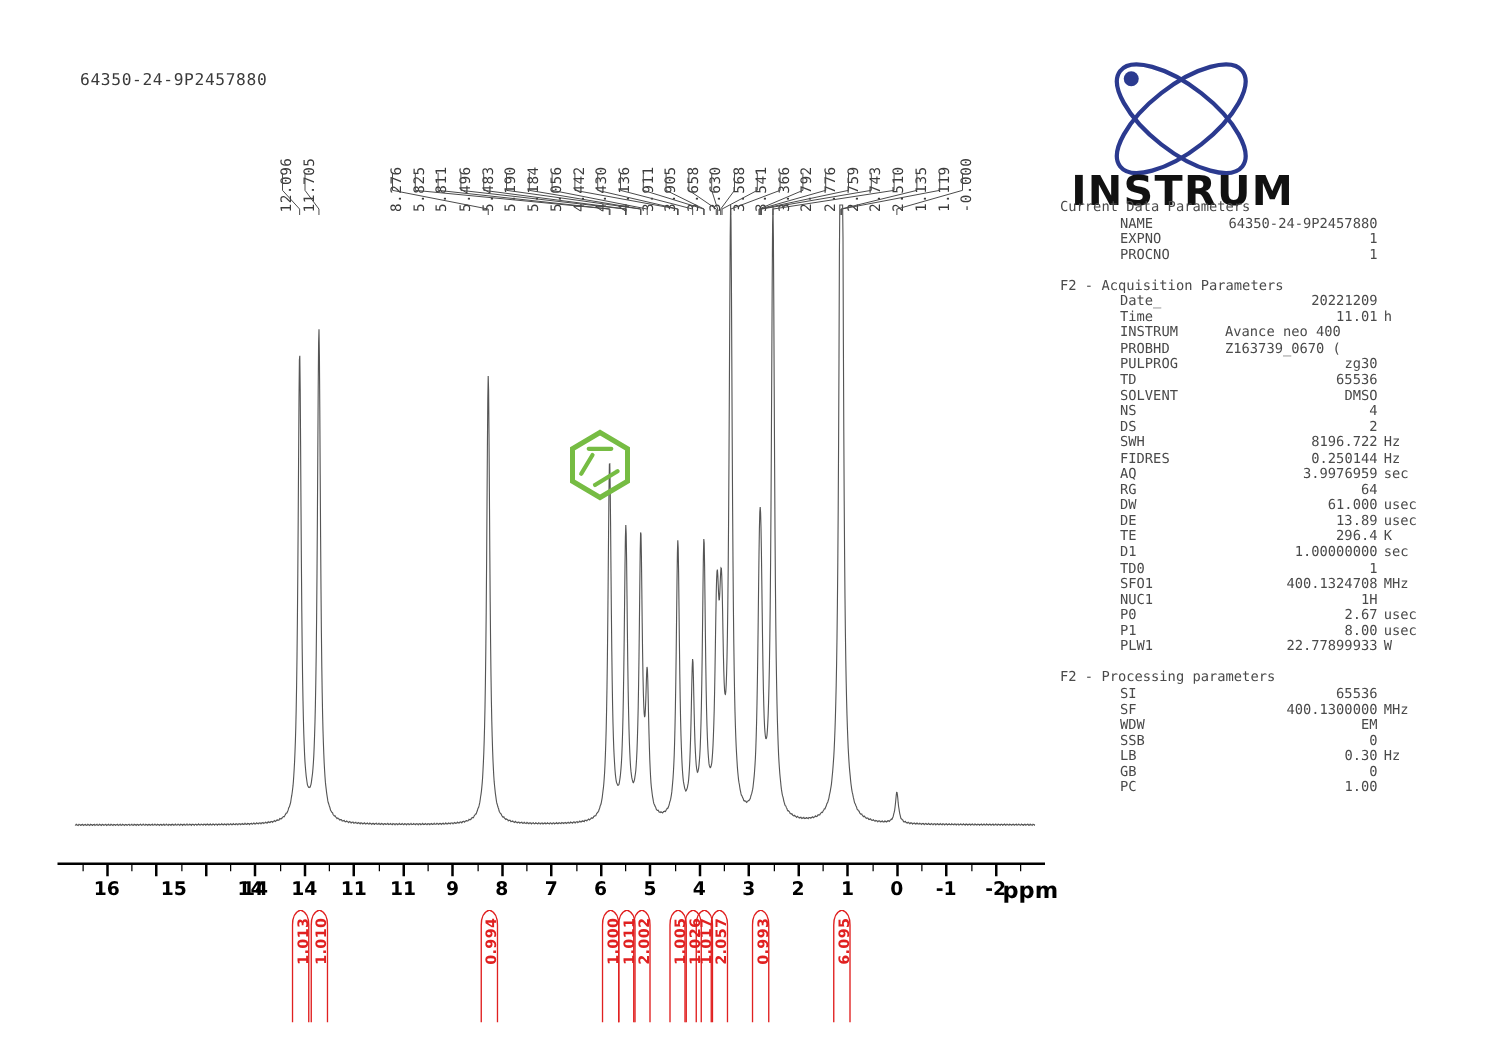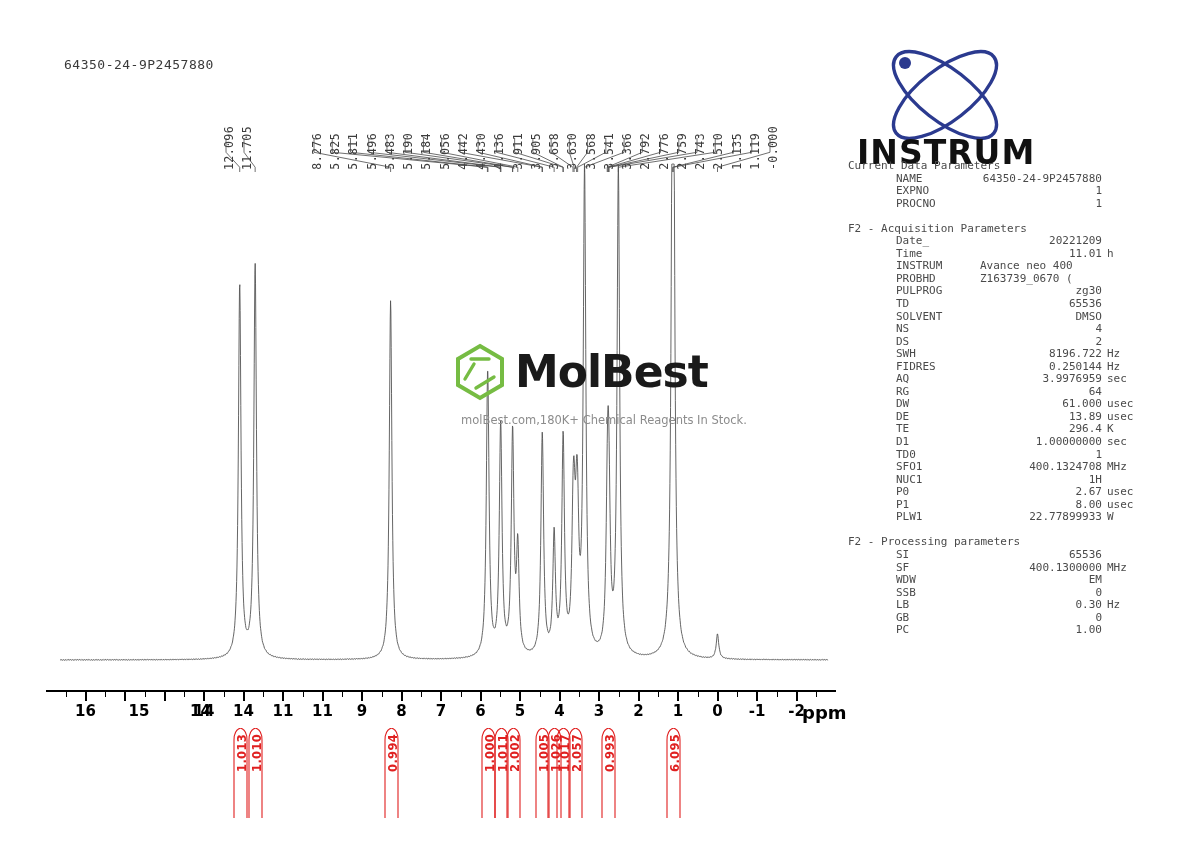--- a/index.html
+++ b/index.html
@@ -318,20 +318,18 @@
   </div>
 
   <div class="watermark">
     <div class="wm-logo-row">
       <svg width="62" height="62" viewBox="0 0 62 62">
         <polygon points="31,5 53,18 53,44 31,57 9,44 9,18" fill="none" stroke="#76bc43" stroke-width="4"></polygon>
         <line x1="22" y1="18" x2="40" y2="18" stroke="#76bc43" stroke-width="3.4" stroke-linecap="round"></line>
         <line x1="16" y1="38" x2="25" y2="23" stroke="#76bc43" stroke-width="3.4" stroke-linecap="round"></line>
         <line x1="27" y1="47" x2="45" y2="36" stroke="#76bc43" stroke-width="3.4" stroke-linecap="round"></line>
       </svg>
-      <div class="wm-text">MolBest</div>
     </div>
-    <div class="wm-tag">molBest.com,180K+ Chemical Reagents In Stock.</div>
   </div>
 
   <div class="params" id="params"><span class="phead">Current Data Parameters</span><span class="prow"><span class="pname">NAME</span><span class="pval">64350-24-9P2457880</span></span><span class="prow"><span class="pname">EXPNO</span><span class="pval">1</span></span><span class="prow"><span class="pname">PROCNO</span><span class="pval">1</span></span><span class="pgap"></span><span class="phead">F2 - Acquisition Parameters</span><span class="prow"><span class="pname">Date_</span><span class="pval">20221209</span></span><span class="prow"><span class="pname">Time</span><span class="pval">11.01</span><span class="punit">h</span></span><span class="prow"><span class="pname">INSTRUM</span><span class="pfree">Avance neo 400</span></span><span class="prow"><span class="pname">PROBHD</span><span class="pfree">Z163739_0670 (</span></span><span class="prow"><span class="pname">PULPROG</span><span class="pval">zg30</span></span><span class="prow"><span class="pname">TD</span><span class="pval">65536</span></span><span class="prow"><span class="pname">SOLVENT</span><span class="pval">DMSO</span></span><span class="prow"><span class="pname">NS</span><span class="pval">4</span></span><span class="prow"><span class="pname">DS</span><span class="pval">2</span></span><span class="prow"><span class="pname">SWH</span><span class="pval">8196.722</span><span class="punit">Hz</span></span><span class="prow"><span class="pname">FIDRES</span><span class="pval">0.250144</span><span class="punit">Hz</span></span><span class="prow"><span class="pname">AQ</span><span class="pval">3.9976959</span><span class="punit">sec</span></span><span class="prow"><span class="pname">RG</span><span class="pval">64</span></span><span class="prow"><span class="pname">DW</span><span class="pval">61.000</span><span class="punit">usec</span></span><span class="prow"><span class="pname">DE</span><span class="pval">13.89</span><span class="punit">usec</span></span><span class="prow"><span class="pname">TE</span><span class="pval">296.4</span><span class="punit">K</span></span><span class="prow"><span class="pname">D1</span><span class="pval">1.00000000</span><span class="punit">sec</span></span><span class="prow"><span class="pname">TD0</span><span class="pval">1</span></span><span class="prow"><span class="pname">SFO1</span><span class="pval">400.1324708</span><span class="punit">MHz</span></span><span class="prow"><span class="pname">NUC1</span><span class="pval">1H</span></span><span class="prow"><span class="pname">P0</span><span class="pval">2.67</span><span class="punit">usec</span></span><span class="prow"><span class="pname">P1</span><span class="pval">8.00</span><span class="punit">usec</span></span><span class="prow"><span class="pname">PLW1</span><span class="pval">22.77899933</span><span class="punit">W</span></span><span class="pgap"></span><span class="phead">F2 - Processing parameters</span><span class="prow"><span class="pname">SI</span><span class="pval">65536</span></span><span class="prow"><span class="pname">SF</span><span class="pval">400.1300000</span><span class="punit">MHz</span></span><span class="prow"><span class="pname">WDW</span><span class="pval">EM</span></span><span class="prow"><span class="pname">SSB</span><span class="pval">0</span></span><span class="prow"><span class="pname">LB</span><span class="pval">0.30</span><span class="punit">Hz</span></span><span class="prow"><span class="pname">GB</span><span class="pval">0</span></span><span class="prow"><span class="pname">PC</span><span class="pval">1.00</span></span></div>
 
 </div>
 
 </body></html>

